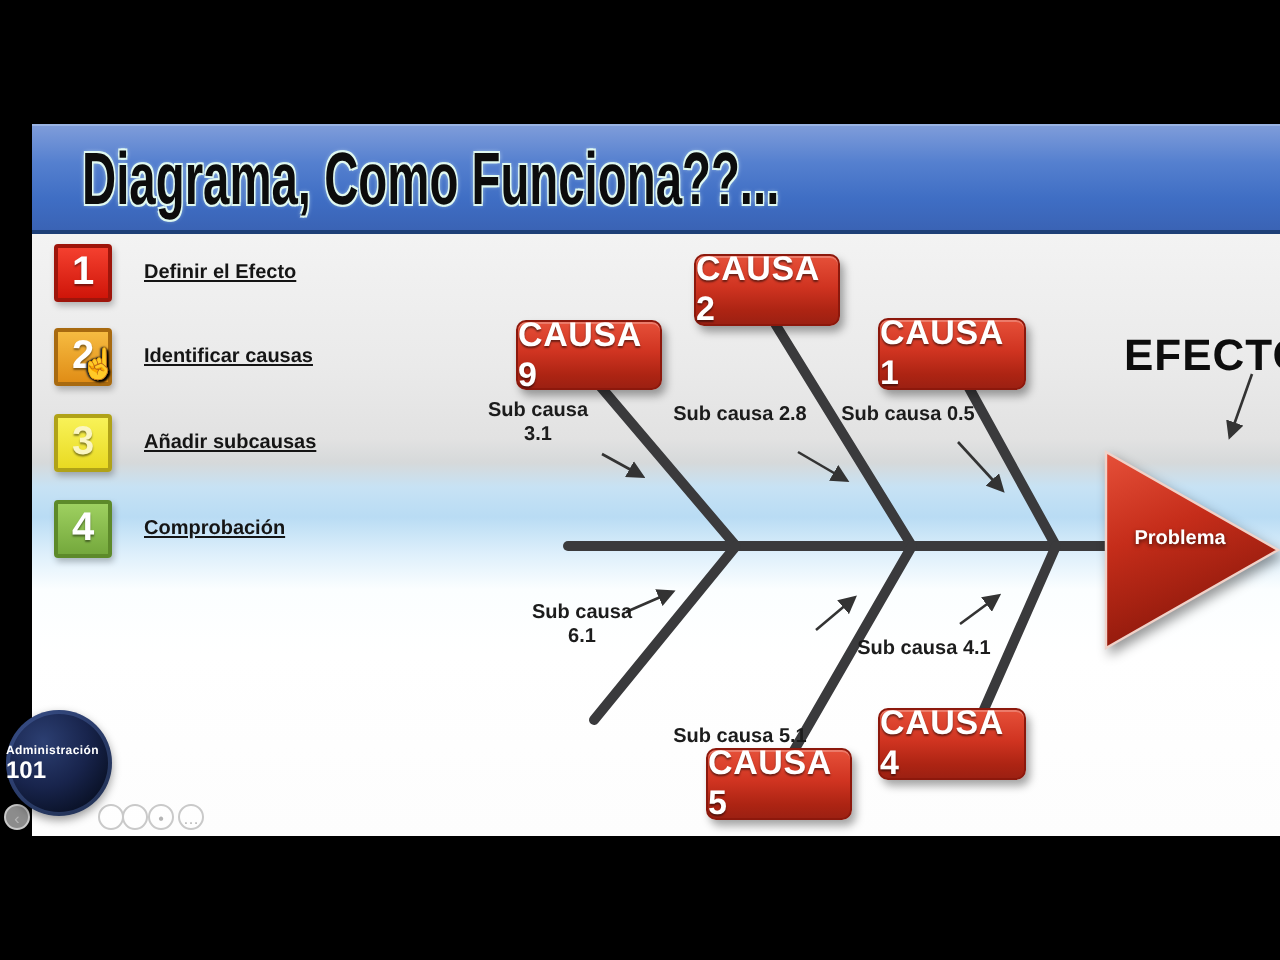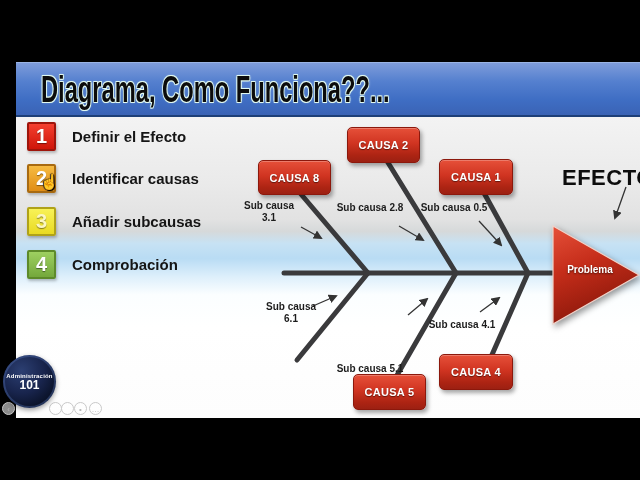--- a/index.html
+++ b/index.html
@@ -27,32 +27,32 @@
   
   .step{position:absolute;left:11px;display:flex;align-items:center;height:29px;}
   .sq{width:29px;height:29px;box-sizing:border-box;margin-right:16px;border-radius:2px;
       display:flex;align-items:center;justify-content:center;
       font-size:20px;font-weight:bold;color:#fff;text-shadow:0 1px 1px rgba(0,0,0,.45);
       box-shadow:1px 2px 3px rgba(0,0,0,.25);}
   .sq1{background:linear-gradient(180deg,#f4402f,#cf1509);border:2px solid #9e150b;}
   .sq2{background:linear-gradient(180deg,#f6bb41,#e08d16);border:2px solid #a86a10;}
   .sq3{background:linear-gradient(180deg,#f8f258,#e9da22);border:2px solid #b0a218;color:#fbf6c2;}
   .sq4{background:linear-gradient(180deg,#9ed060,#74a83c);border:2px solid #5d8a2a;}
-  .slabel{font-size:15px;font-weight:bold;color:#151515;white-space:nowrap;}
+  .slabel{font-size:10px;font-weight:bold;color:#151515;white-space:nowrap;text-decoration:underline;}
   .hand{position:absolute;left:24px;top:56px;font-size:15px;font-weight:bold;color:#fff;z-index:6;
         text-shadow:0 0 1px #000,1px 1px 1px #000,-1px 0 1px #333;}
 
   
   .fish{position:absolute;left:0;top:0;width:640px;height:301px;z-index:1;}
 
   
   .cause{position:absolute;z-index:2;border-radius:5px;box-sizing:border-box;
      background:linear-gradient(180deg,#e65039 0%,#d03421 45%,#ad2413 80%,#9c2012 100%);
      border:1px solid #8c180c;box-shadow:2px 3px 4px rgba(0,0,0,.35),inset 0 1px 0 rgba(255,255,255,.25);
-     color:#fff;font-weight:bold;font-size:11px;display:flex;align-items:center;justify-content:center;
+     color:#fff;font-weight:bold;font-size:17px;display:flex;align-items:center;justify-content:center;
      text-shadow:0 1px 1px rgba(0,0,0,.5);letter-spacing:.3px;}
   .c3{left:242px;top:43px;width:73px;height:35px;}
   .c2{left:331px;top:10px;width:73px;height:36px;}
   .c1{left:423px;top:42px;width:74px;height:36px;}
   .c6{left:233px;top:240px;width:74px;height:35px;}
   .c5{left:337px;top:257px;width:73px;height:36px;}
   .c4{left:423px;top:237px;width:74px;height:36px;}
 
   
   .sub{position:absolute;z-index:3;font-size:10px;font-weight:bold;color:#1c1c1c;
@@ -66,21 +66,21 @@
 
   .efecto{position:absolute;left:546px;top:48px;width:84px;z-index:3;text-align:center;
      font-size:22px;font-weight:bold;color:#0d0d0d;letter-spacing:.5px;}
   .problema{position:absolute;left:538px;top:147px;width:72px;z-index:3;text-align:center;
      font-size:10px;font-weight:bold;color:#fff;text-shadow:0 1px 2px rgba(0,0,0,.6);}
 
   
   .logo{position:absolute;left:3px;top:355px;width:53px;height:53px;border-radius:50%;z-index:5;
      background:radial-gradient(circle at 35% 30%,#2c3f72 0%,#18244c 45%,#0a1228 75%,#050a18 100%);
      box-shadow:0 2px 5px rgba(0,0,0,.4),inset 0 0 0 2px rgba(90,120,190,.35);
-     display:flex;flex-direction:column;align-items:center;justify-content:center;color:#fff;}
+     display:flex;flex-direction:column;justify-content:center;color:#fff;}
   .logo-name{font-size:6px;font-weight:bold;letter-spacing:.2px;}
   .logo-num{font-size:12px;font-weight:bold;line-height:12px;}
 
   
   .ctrl{position:absolute;top:402px;width:13px;height:13px;border-radius:50%;z-index:4;
      border:1px solid #c9c9c9;background:rgba(255,255,255,.55);color:#b5b5b5;
      font-size:8px;line-height:13px;text-align:center;box-sizing:border-box;}
 </style>
 </head>
 <body>
@@ -141,21 +141,21 @@
           <line x1="463" y1="104" x2="485" y2="128"></line>
           <line x1="297" y1="189" x2="320" y2="179"></line>
           <line x1="392" y1="198" x2="411" y2="182"></line>
           <line x1="464" y1="195" x2="483" y2="181"></line>
           <line x1="610" y1="70" x2="599" y2="101"></line>
         </g>
 
         <polygon points="537,109 623,158 537,207" fill="url(#tg)" stroke="#f0d2c9" stroke-width="1.2" style="filter:drop-shadow(2px 3px 3px rgba(0,0,0,.4))"></polygon>
       </svg>
 
-      <div class="cause c3">CAUSA 8</div>
+      <div class="cause c3">CAUSA 9</div>
       <div class="cause c2">CAUSA 2</div>
       <div class="cause c1">CAUSA 1</div>
       <div class="cause c5">CAUSA 5</div>
       <div class="cause c4">CAUSA 4</div>
 
       <div class="sub sc31">Sub causa
 3.1</div>
       <div class="sub sc21">Sub causa 2.8</div>
       <div class="sub sc11">Sub causa 0.5</div>
       <div class="sub sc61">Sub causa

